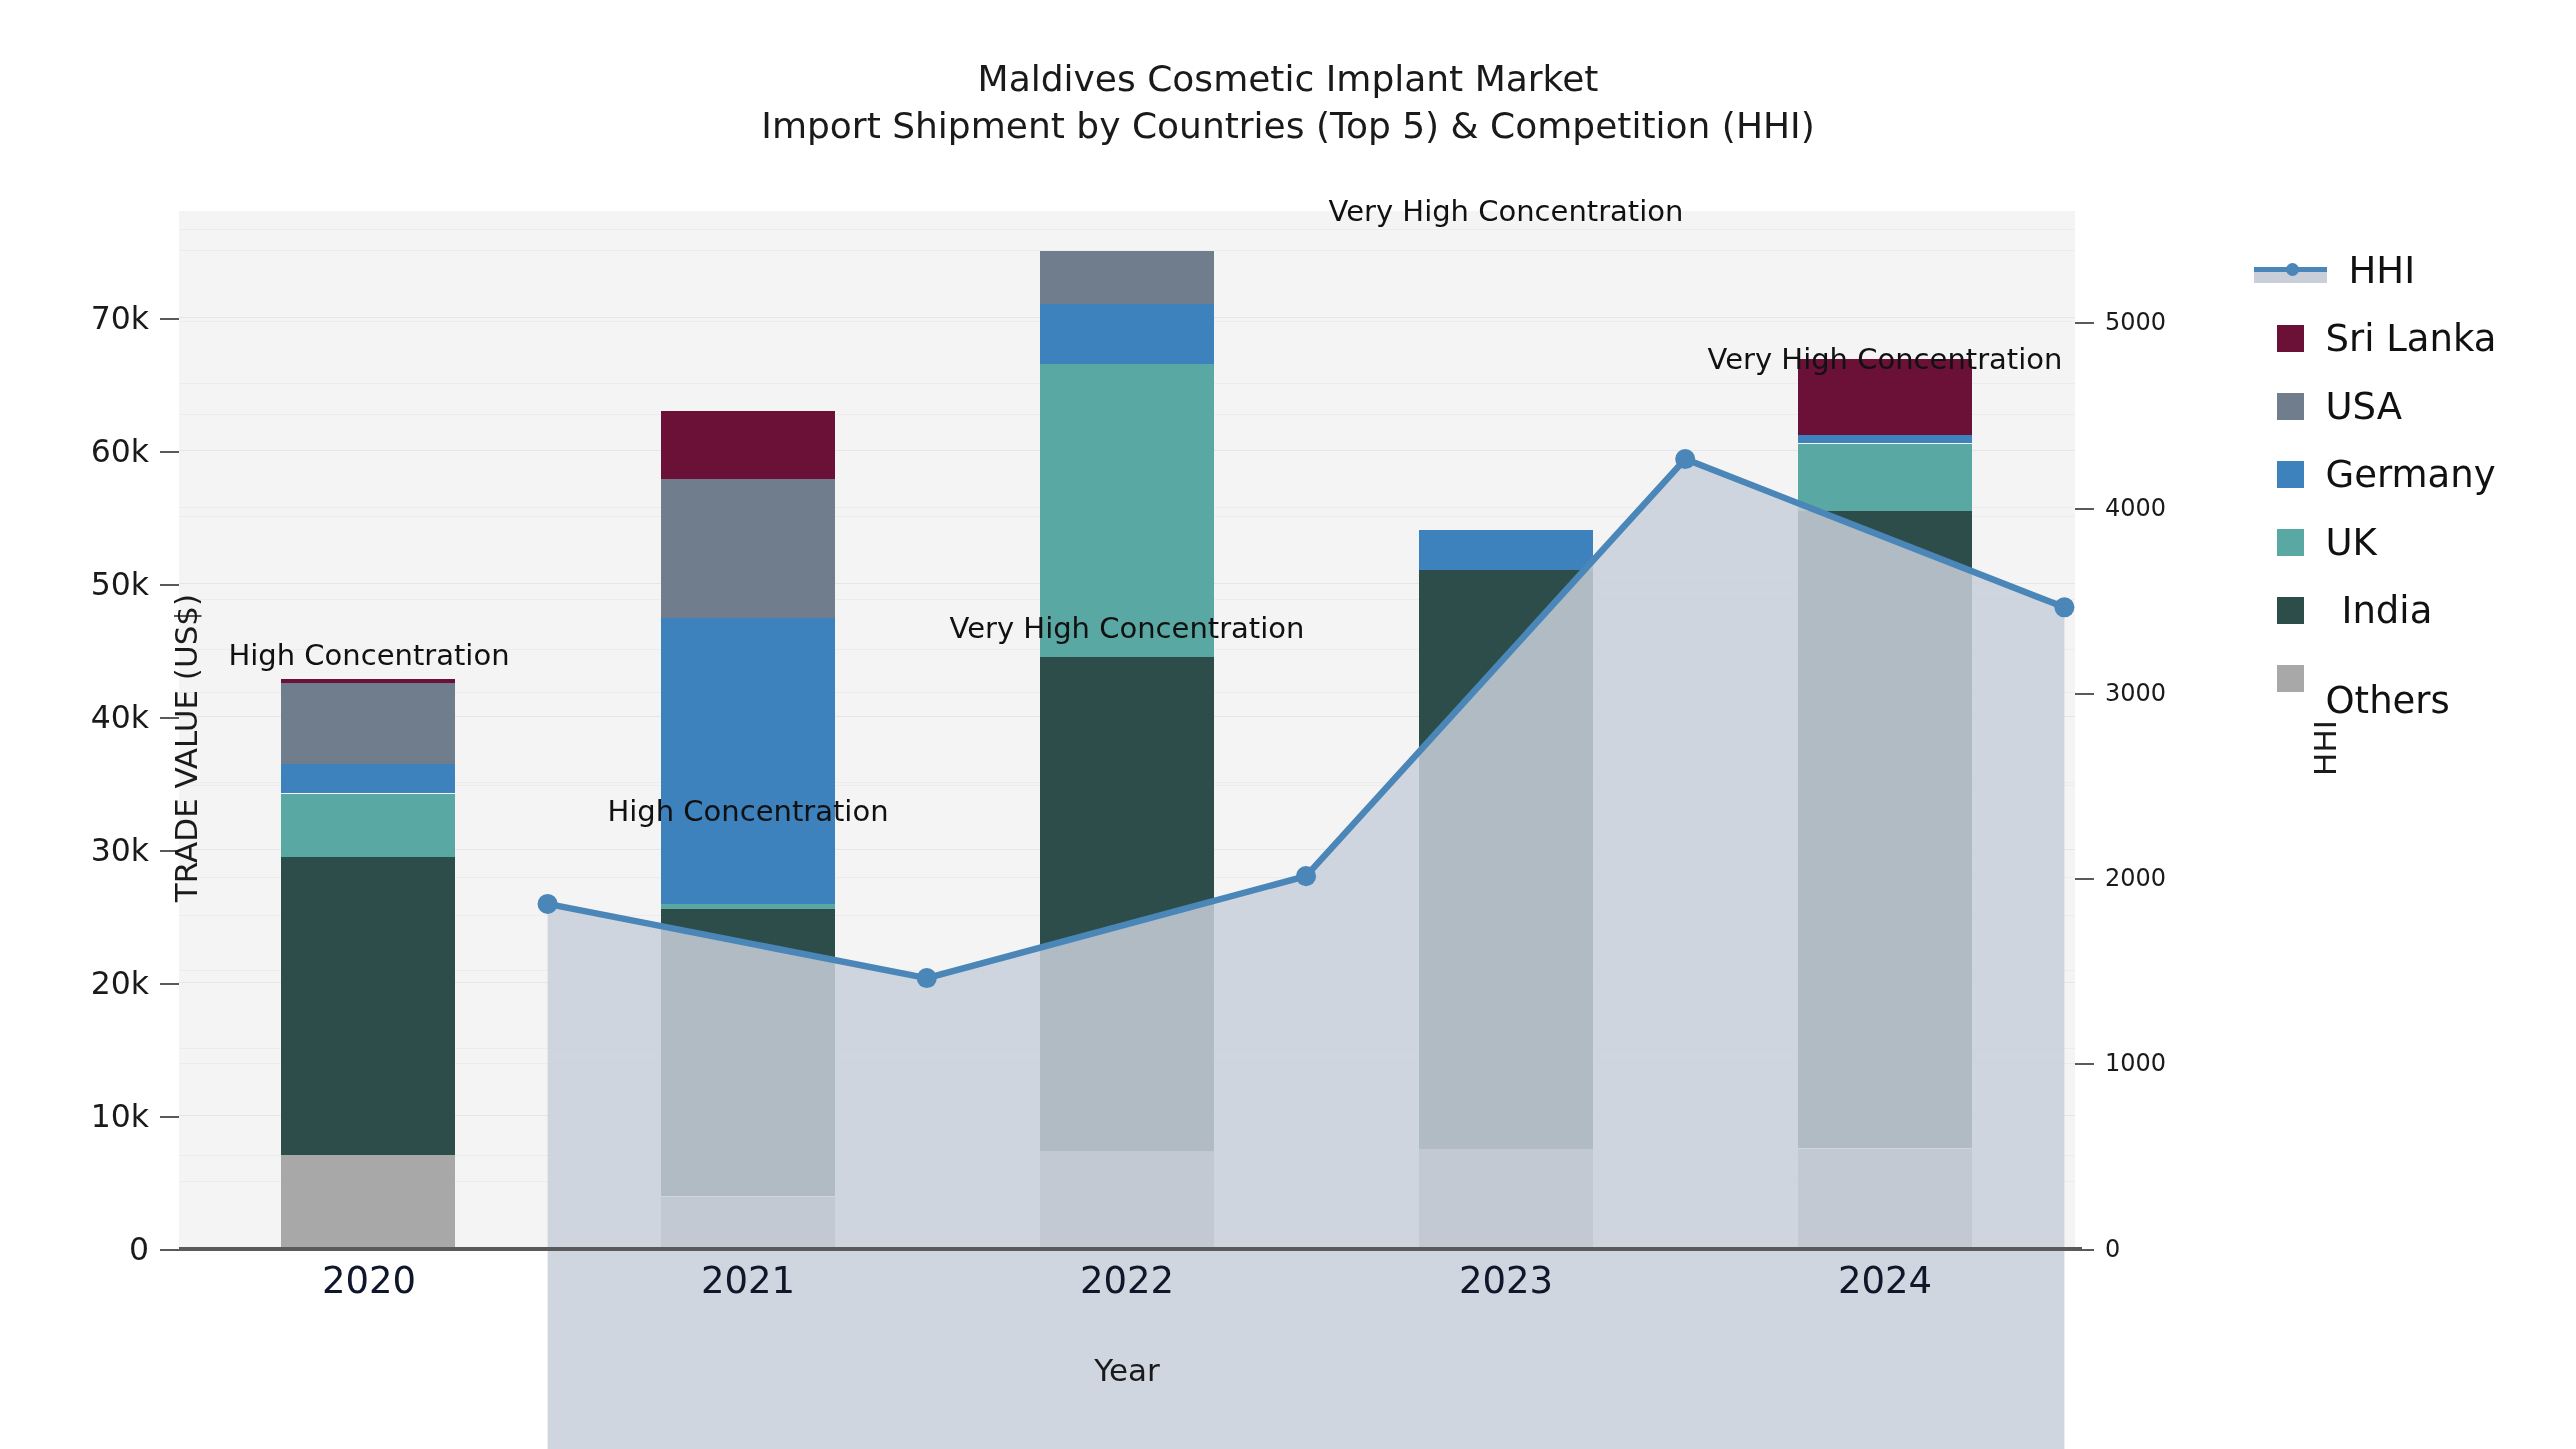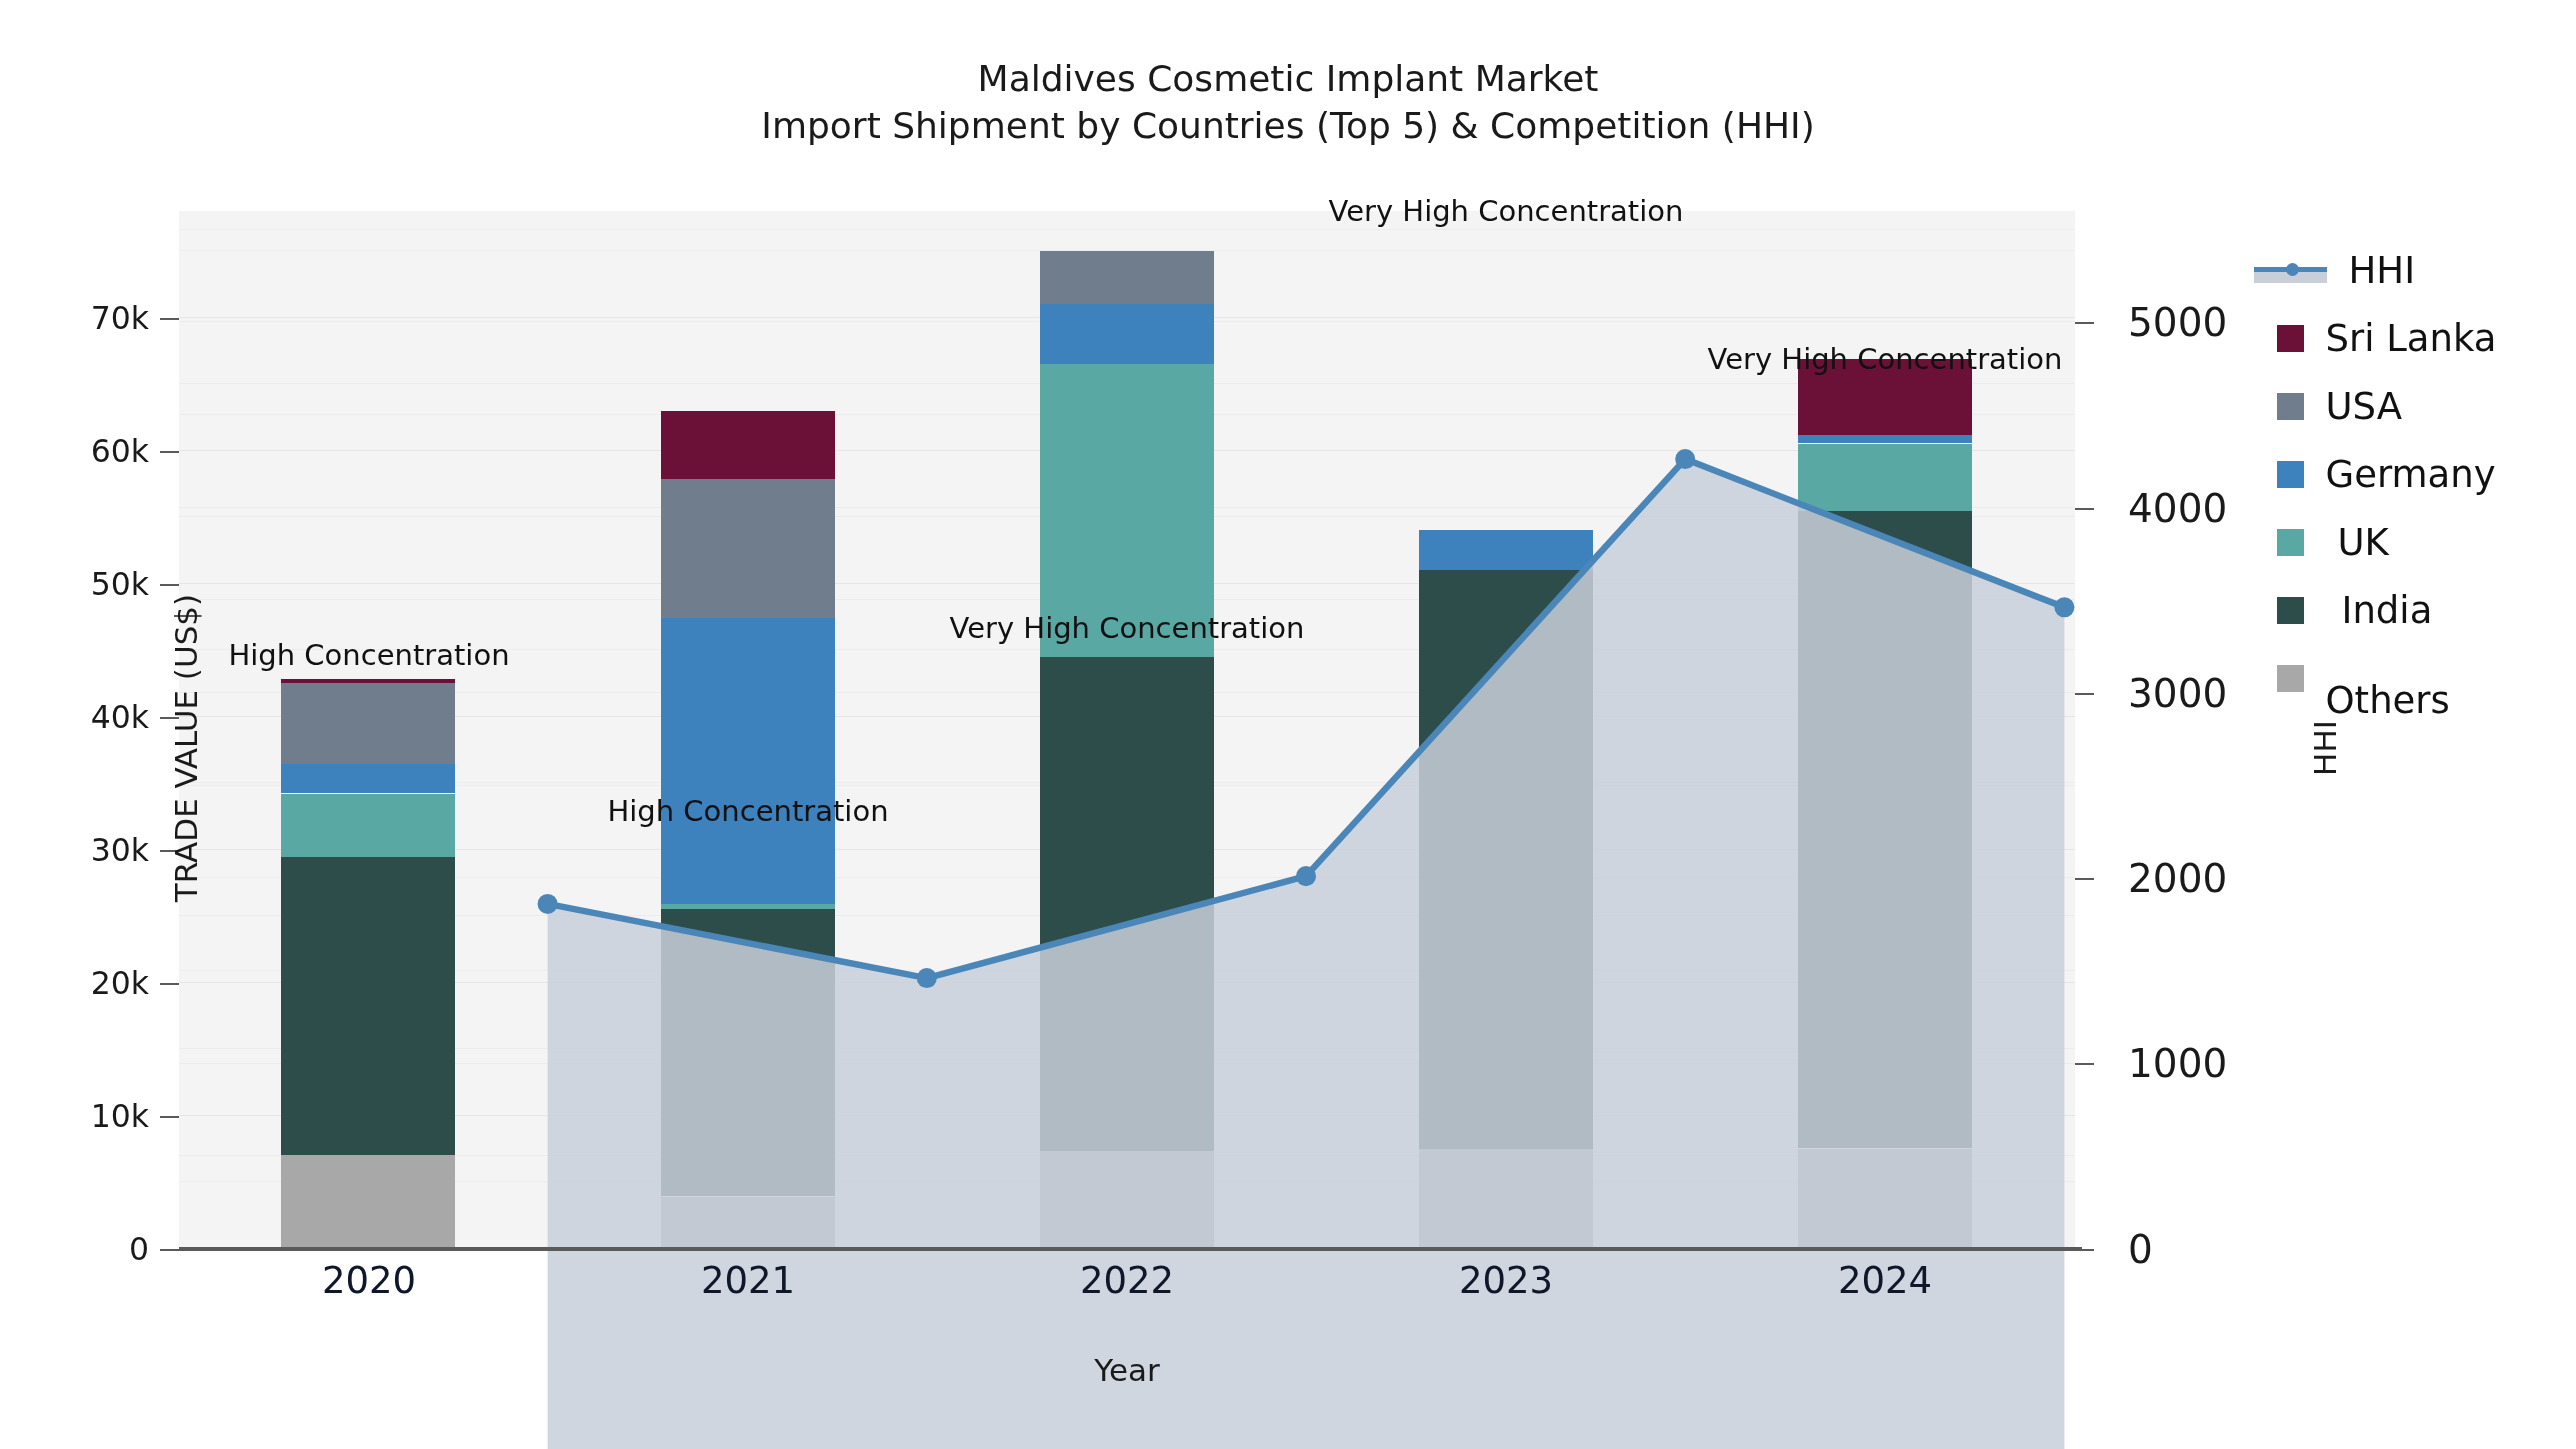--- a/index.html
+++ b/index.html
@@ -40,24 +40,23 @@
   .ylabel-left{
     position:absolute;
     text-align:right;
     font-size:31.5px;color:#1a1a1a;
     transform:translateY(-50%);
     white-space:nowrap;
   }
   .ylabel-right{
     position:absolute;
     text-align:left;
-    font-size:39px;color:#1a1a1a;
+    font-size:24px;color:#1a1a1a;
     transform:translateY(-50%);
     white-space:nowrap;
-    margin-left:23px;
   }
   .tickmark{position:absolute;height:2.1px;background:#5a5a5a;}
 
   #ytitle-left{
     position:absolute;
     left:-29px;top:730px;
     width:429px;
     text-align:center;
     font-size:31px;color:#1a1a1a;
     transform:rotate(-90deg);
@@ -275,21 +274,21 @@
       <div class="legend-row">
         <div class="legend-swatch" style="background: rgb(111, 125, 140);"></div>
         <div class="legend-label" style="margin-left: 0px;">USA</div>
       </div>
       <div class="legend-row">
         <div class="legend-swatch" style="background: rgb(61, 129, 189);"></div>
         <div class="legend-label" style="margin-left: 0px;">Germany</div>
       </div>
       <div class="legend-row">
         <div class="legend-swatch" style="background: rgb(90, 168, 164);"></div>
-        <div class="legend-label" style="margin-left: 12px;">UK</div>
+        <div class="legend-label" style="margin-left: 0px;">UK</div>
       </div>
       <div class="legend-row">
         <div class="legend-swatch" style="background: rgb(45, 77, 74);"></div>
         <div class="legend-label" style="margin-left: 16px;">India</div>
       </div>
       <div class="legend-row">
         <div class="legend-swatch" style="background: rgb(168, 168, 168);"></div>
         <div class="legend-label" style="margin-left: 0px; margin-top: 44px;">Others</div>
       </div>
     </div>

